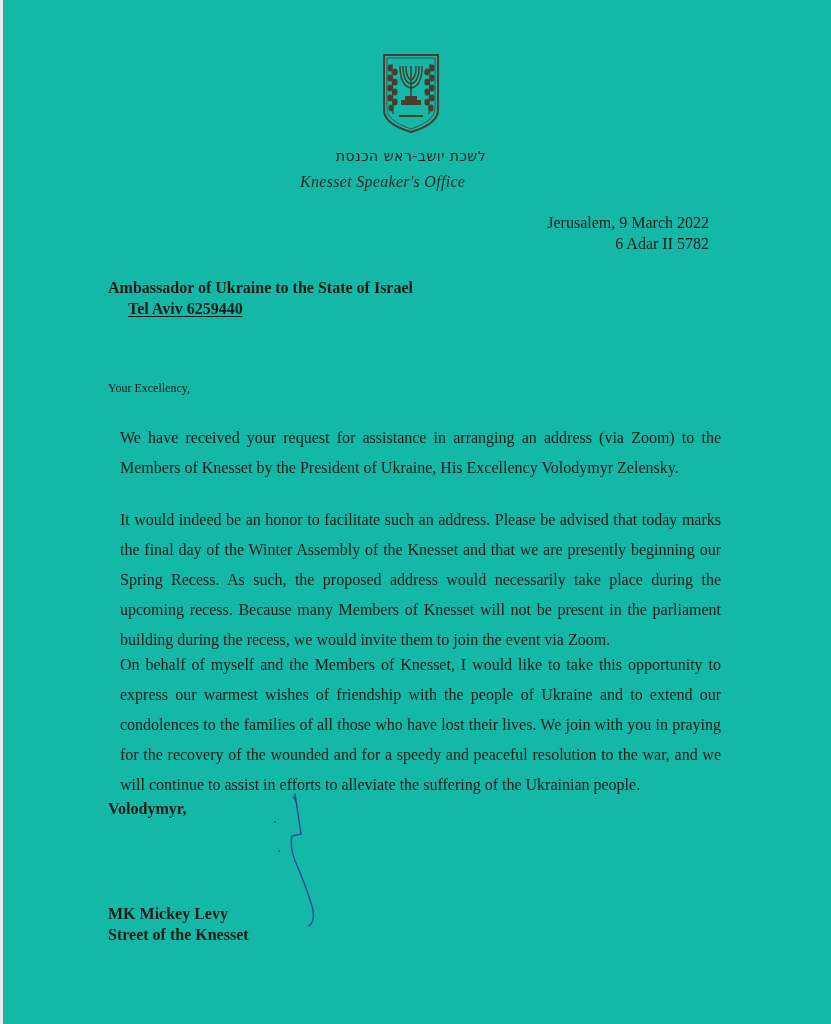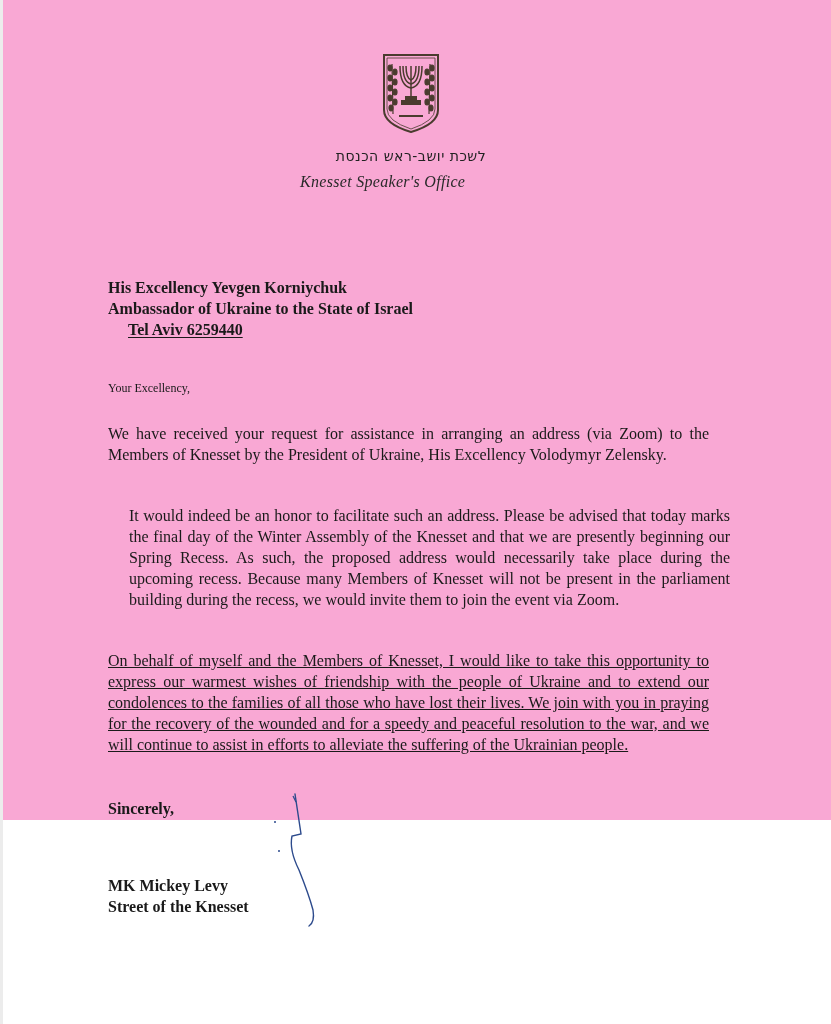--- a/index.html
+++ b/index.html
@@ -1,21 +1,21 @@
 <!DOCTYPE html>
 <html><head>
   <meta charset="utf-8">
   <style>
     html, body { margin: 0; padding: 0; background: #ffffff; }
     body {
       width: 831px; height: 1024px; position: relative; overflow: hidden;
       font-family: "Liberation Serif", "DejaVu Serif", serif;
       color: #1a1a1a;
     }
-    .page { position: absolute; left: 0; top: 0; width: 831px; height: 820px; background: #f9a8d4; }
+    .page { position: absolute; left: 0; top: 0; width: 831px; height: 1024px; background: #14b8a6; }
     .edge { position: absolute; left: 0; top: 0; width: 3px; height: 1024px; background: #ececec; }
 
     .emblem { position: absolute; left: 381px; top: 52px; width: 60px; height: 82px; }
     .hebrew {
       position: absolute; left: 300px; top: 148px; width: 222px; text-align: center;
       font-family: "DejaVu Sans", sans-serif; font-size: 14px; direction: rtl; color: #222;
       letter-spacing: 0.5px;
     }
     .office {
       position: absolute; left: 300px; top: 173px; width: 222px; text-align: left;
@@ -30,31 +30,31 @@
 
     .recipient {
       position: absolute; left: 108px; top: 277px;
       font-weight: bold; font-size: 16px; line-height: 21px;
     }
     .recipient .underline { text-decoration: underline; text-underline-offset: 2px; margin-left: 20px; }
 
     .salutation { position: absolute; left: 108px; top: 381px; font-size: 12px; }
 
     .para {
-      position: absolute; left: 108px; width: 601px;
-      font-size: 16px; line-height: 21px; text-align: justify;
+      position: absolute; left: 120px; width: 601px;
+      font-size: 16px; line-height: 30px; text-align: justify;
       text-align-last: left;
     }
     .p1 { top: 423px; }
-    .p2 { top: 505px; margin-left: 21px; }
-    .p3 { top: 650px; text-decoration: underline; }
+    .p2 { top: 505px; }
+    .p3 { top: 650px; }
 
     .closing { position: absolute; left: 108px; top: 800px; font-weight: bold; font-size: 16px; }
     .sig-name {
-      position: absolute; left: 108px; top: 875px;
+      position: absolute; left: 108px; top: 903px;
       font-weight: bold; font-size: 16px; line-height: 21px;
     }
     .signature { position: absolute; left: 265px; top: 790px; width: 60px; height: 140px; }
   </style>
 </head>
 <body>
 
 <div class="page">
   <div class="edge"></div>
 
@@ -92,34 +92,37 @@
       <path d="M19 14 Q19 34 30 36 Q41 34 41 14"></path>
     </g>
     <rect x="24" y="44" width="12" height="4" fill="#4a3b2e"></rect>
     <rect x="20" y="48" width="20" height="5" fill="#4a3b2e"></rect>
     <line x1="18" y1="64" x2="42" y2="64" stroke="#4a3b2e" stroke-width="2"></line>
   </svg>
 
   <div class="hebrew">לשכת יושב-ראש הכנסת</div>
   <div class="office">Knesset Speaker's Office</div>
 
+  <div class="date-block">
+    <div>Jerusalem, 9 March 2022</div>
+    <div>6 Adar II 5782</div>
+  </div>
 
   <div class="recipient">
-    <div>His Excellency Yevgen Korniychuk</div>
     <div>Ambassador of Ukraine to the State of Israel</div>
     <div class="underline">Tel Aviv 6259440</div>
   </div>
 
   <div class="salutation">Your Excellency,</div>
 
   <div class="para p1">We have received your request for assistance in arranging an address (via Zoom) to the Members of Knesset by the President of Ukraine, His Excellency Volodymyr Zelensky.</div>
   <div class="para p2">It would indeed be an honor to facilitate such an address. Please be advised that today marks the final day of the Winter Assembly of the Knesset and that we are presently beginning our Spring Recess. As such, the proposed address would necessarily take place during the upcoming recess. Because many Members of Knesset will not be present in the parliament building during the recess, we would invite them to join the event via Zoom.</div>
   <div class="para p3">On behalf of myself and the Members of Knesset, I would like to take this opportunity to express our warmest wishes of friendship with the people of Ukraine and to extend our condolences to the families of all those who have lost their lives. We join with you in praying for the recovery of the wounded and for a speedy and peaceful resolution to the war, and we will continue to assist in efforts to alleviate the suffering of the Ukrainian people.</div>
 
-  <div class="closing">Sincerely,</div>
+  <div class="closing">Volodymyr,</div>
 
   <svg class="signature" viewBox="0 0 60 140">
     <path d="M30 4 L36 44 L27 46 Q24 60 34 80 Q44 105 48 120 Q50 132 44 136" fill="none" stroke="#2c4a8c" stroke-width="1.4" stroke-linecap="round"></path>
     <path d="M28 6 L31 12" stroke="#2c4a8c" stroke-width="1.2"></path>
     <circle cx="10" cy="32" r="1" fill="#2c4a8c"></circle>
     <circle cx="14" cy="61" r="1" fill="#2c4a8c"></circle>
   </svg>
 
   <div class="sig-name">
     <div>MK Mickey Levy</div>

